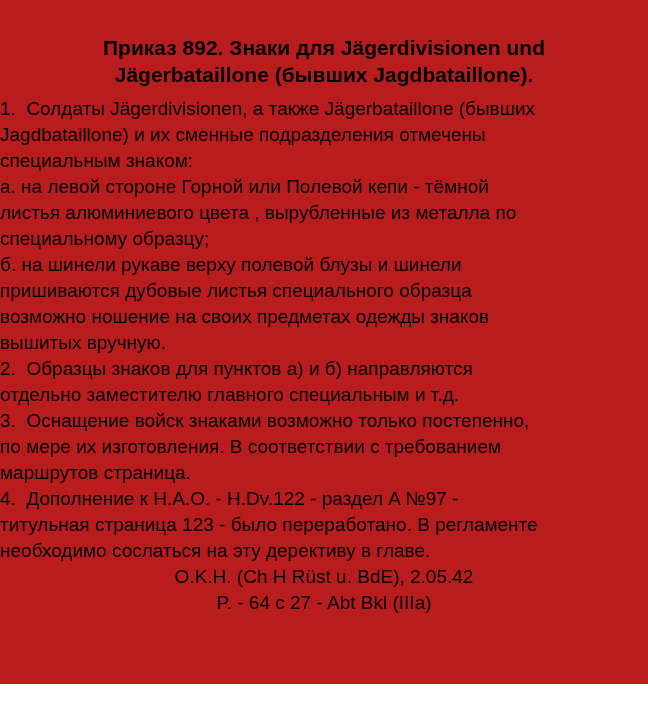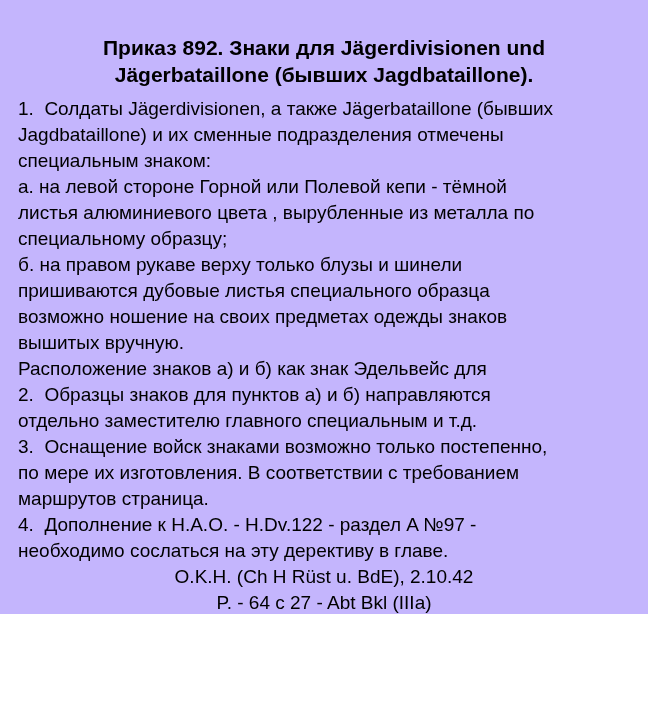--- a/index.html
+++ b/index.html
@@ -2,42 +2,41 @@
 <html><head>
 <meta charset="utf-8">
 <style>
   html, body {
     margin: 0;
     padding: 0;
     background: #ffffff;
   }
   .page {
     width: 648px;
-    height: 614px;
-    background: #c4b5fd;
+    height: 684px;
+    background: #b91c1c;
     color: #000000;
     font-family: "Liberation Sans", sans-serif;
     box-sizing: border-box;
     padding-top: 34px;
     overflow: hidden;
   }
   .title {
     text-align: center;
     font-weight: bold;
     font-size: 21px;
     line-height: 27px;
     margin: 0 0 8px 0;
   }
   .title-line {
     white-space: pre;
   }
   .body-text {
     font-size: 19px;
     line-height: 26px;
-    padding-left: 18px;
     padding-right: 6px;
   }
   .text-line {
     white-space: pre;
   }
   .signature {
     font-size: 19px;
     line-height: 26px;
     text-align: center;
   }
@@ -55,32 +54,32 @@
     <div class="title-line">Jägerbataillone (бывших Jagdbataillone).</div>
   </div>
 
   <div class="body-text">
     <div class="text-line">1.  Солдаты Jägerdivisionen, а также Jägerbataillone (бывших</div>
     <div class="text-line">Jagdbataillone) и их сменные подразделения отмечены</div>
     <div class="text-line">специальным знаком:</div>
     <div class="text-line">а. на левой стороне Горной или Полевой кепи - тёмной</div>
     <div class="text-line">листья алюминиевого цвета , вырубленные из металла по</div>
     <div class="text-line">специальному образцу;</div>
-    <div class="text-line">б. на правом рукаве верху только блузы и шинели</div>
+    <div class="text-line">б. на шинели рукаве верху полевой блузы и шинели</div>
     <div class="text-line">пришиваются дубовые листья специального образца</div>
     <div class="text-line">возможно ношение на своих предметах одежды знаков</div>
     <div class="text-line">вышитых вручную.</div>
-    <div class="text-line">Расположение знаков а) и б) как знак Эдельвейс для</div>
     <div class="text-line">2.  Образцы знаков для пунктов а) и б) направляются</div>
     <div class="text-line">отдельно заместителю главного специальным и т.д.</div>
     <div class="text-line">3.  Оснащение войск знаками возможно только постепенно,</div>
     <div class="text-line">по мере их изготовления. В соответствии с требованием</div>
     <div class="text-line">маршрутов страница.</div>
     <div class="text-line">4.  Дополнение к H.A.O. - H.Dv.122 - раздел A №97 -</div>
+    <div class="text-line">титульная страница 123 - было переработано. В регламенте</div>
     <div class="text-line">необходимо сослаться на эту дерективу в главе.</div>
   </div>
 
   <div class="signature">
-    <div class="signature-line">O.K.H. (Ch H Rüst u. BdE), 2.10.42</div>
+    <div class="signature-line">O.K.H. (Ch H Rüst u. BdE), 2.05.42</div>
     <div class="signature-line">P. - 64 c 27 - Abt Bkl (IIIa)</div>
   </div>
 
 </div>
 
 </body></html>

